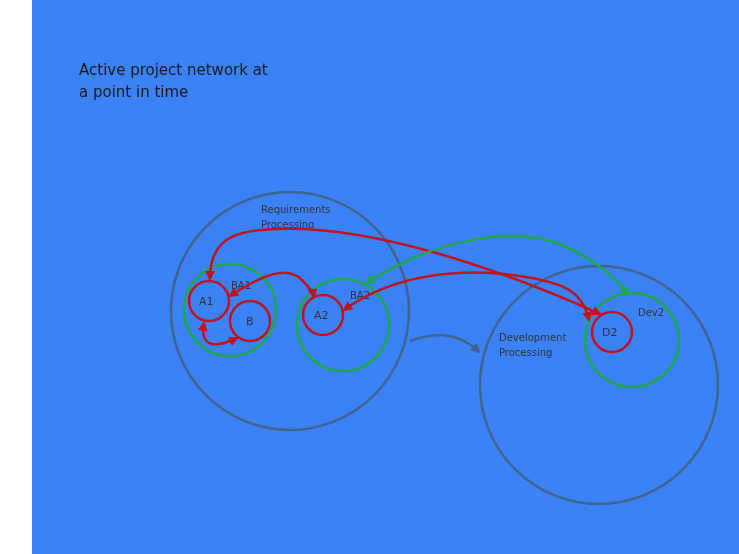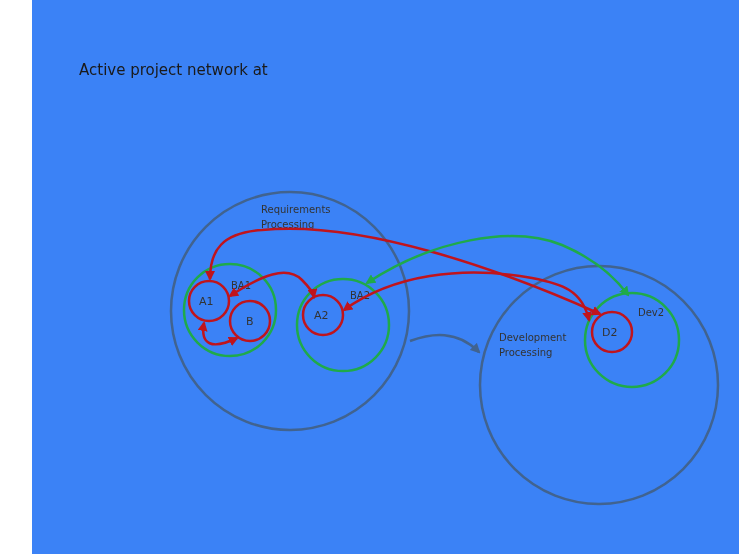--- a/index.html
+++ b/index.html
@@ -8,20 +8,21 @@
   svg { position:absolute; left:0; top:0; }
   .lbl { font-family:"DejaVu Sans", sans-serif; font-size:10px; fill:#333333; }
   .node { font-family:"DejaVu Sans", sans-serif; font-size:11px; fill:#333333; }
 </style>
 </head>
 <body>
 
 <div id="stage">
   <div class="title">
     <div>Active project network at</div>
+    <div>a point in time</div>
   </div>
 
   <svg width="739" height="554" viewBox="0 0 739 554">
     <defs>
       <marker id="arR" viewBox="0 0 10 10" refX="8" refY="5" markerWidth="4" markerHeight="4" orient="auto-start-reverse">
         <path d="M0,0 L10,5 L0,10 z" fill="#c0141c"></path>
       </marker>
       <marker id="arG" viewBox="0 0 10 10" refX="8" refY="5" markerWidth="4" markerHeight="4" orient="auto-start-reverse">
         <path d="M0,0 L10,5 L0,10 z" fill="#1faa4a"></path>
       </marker>

